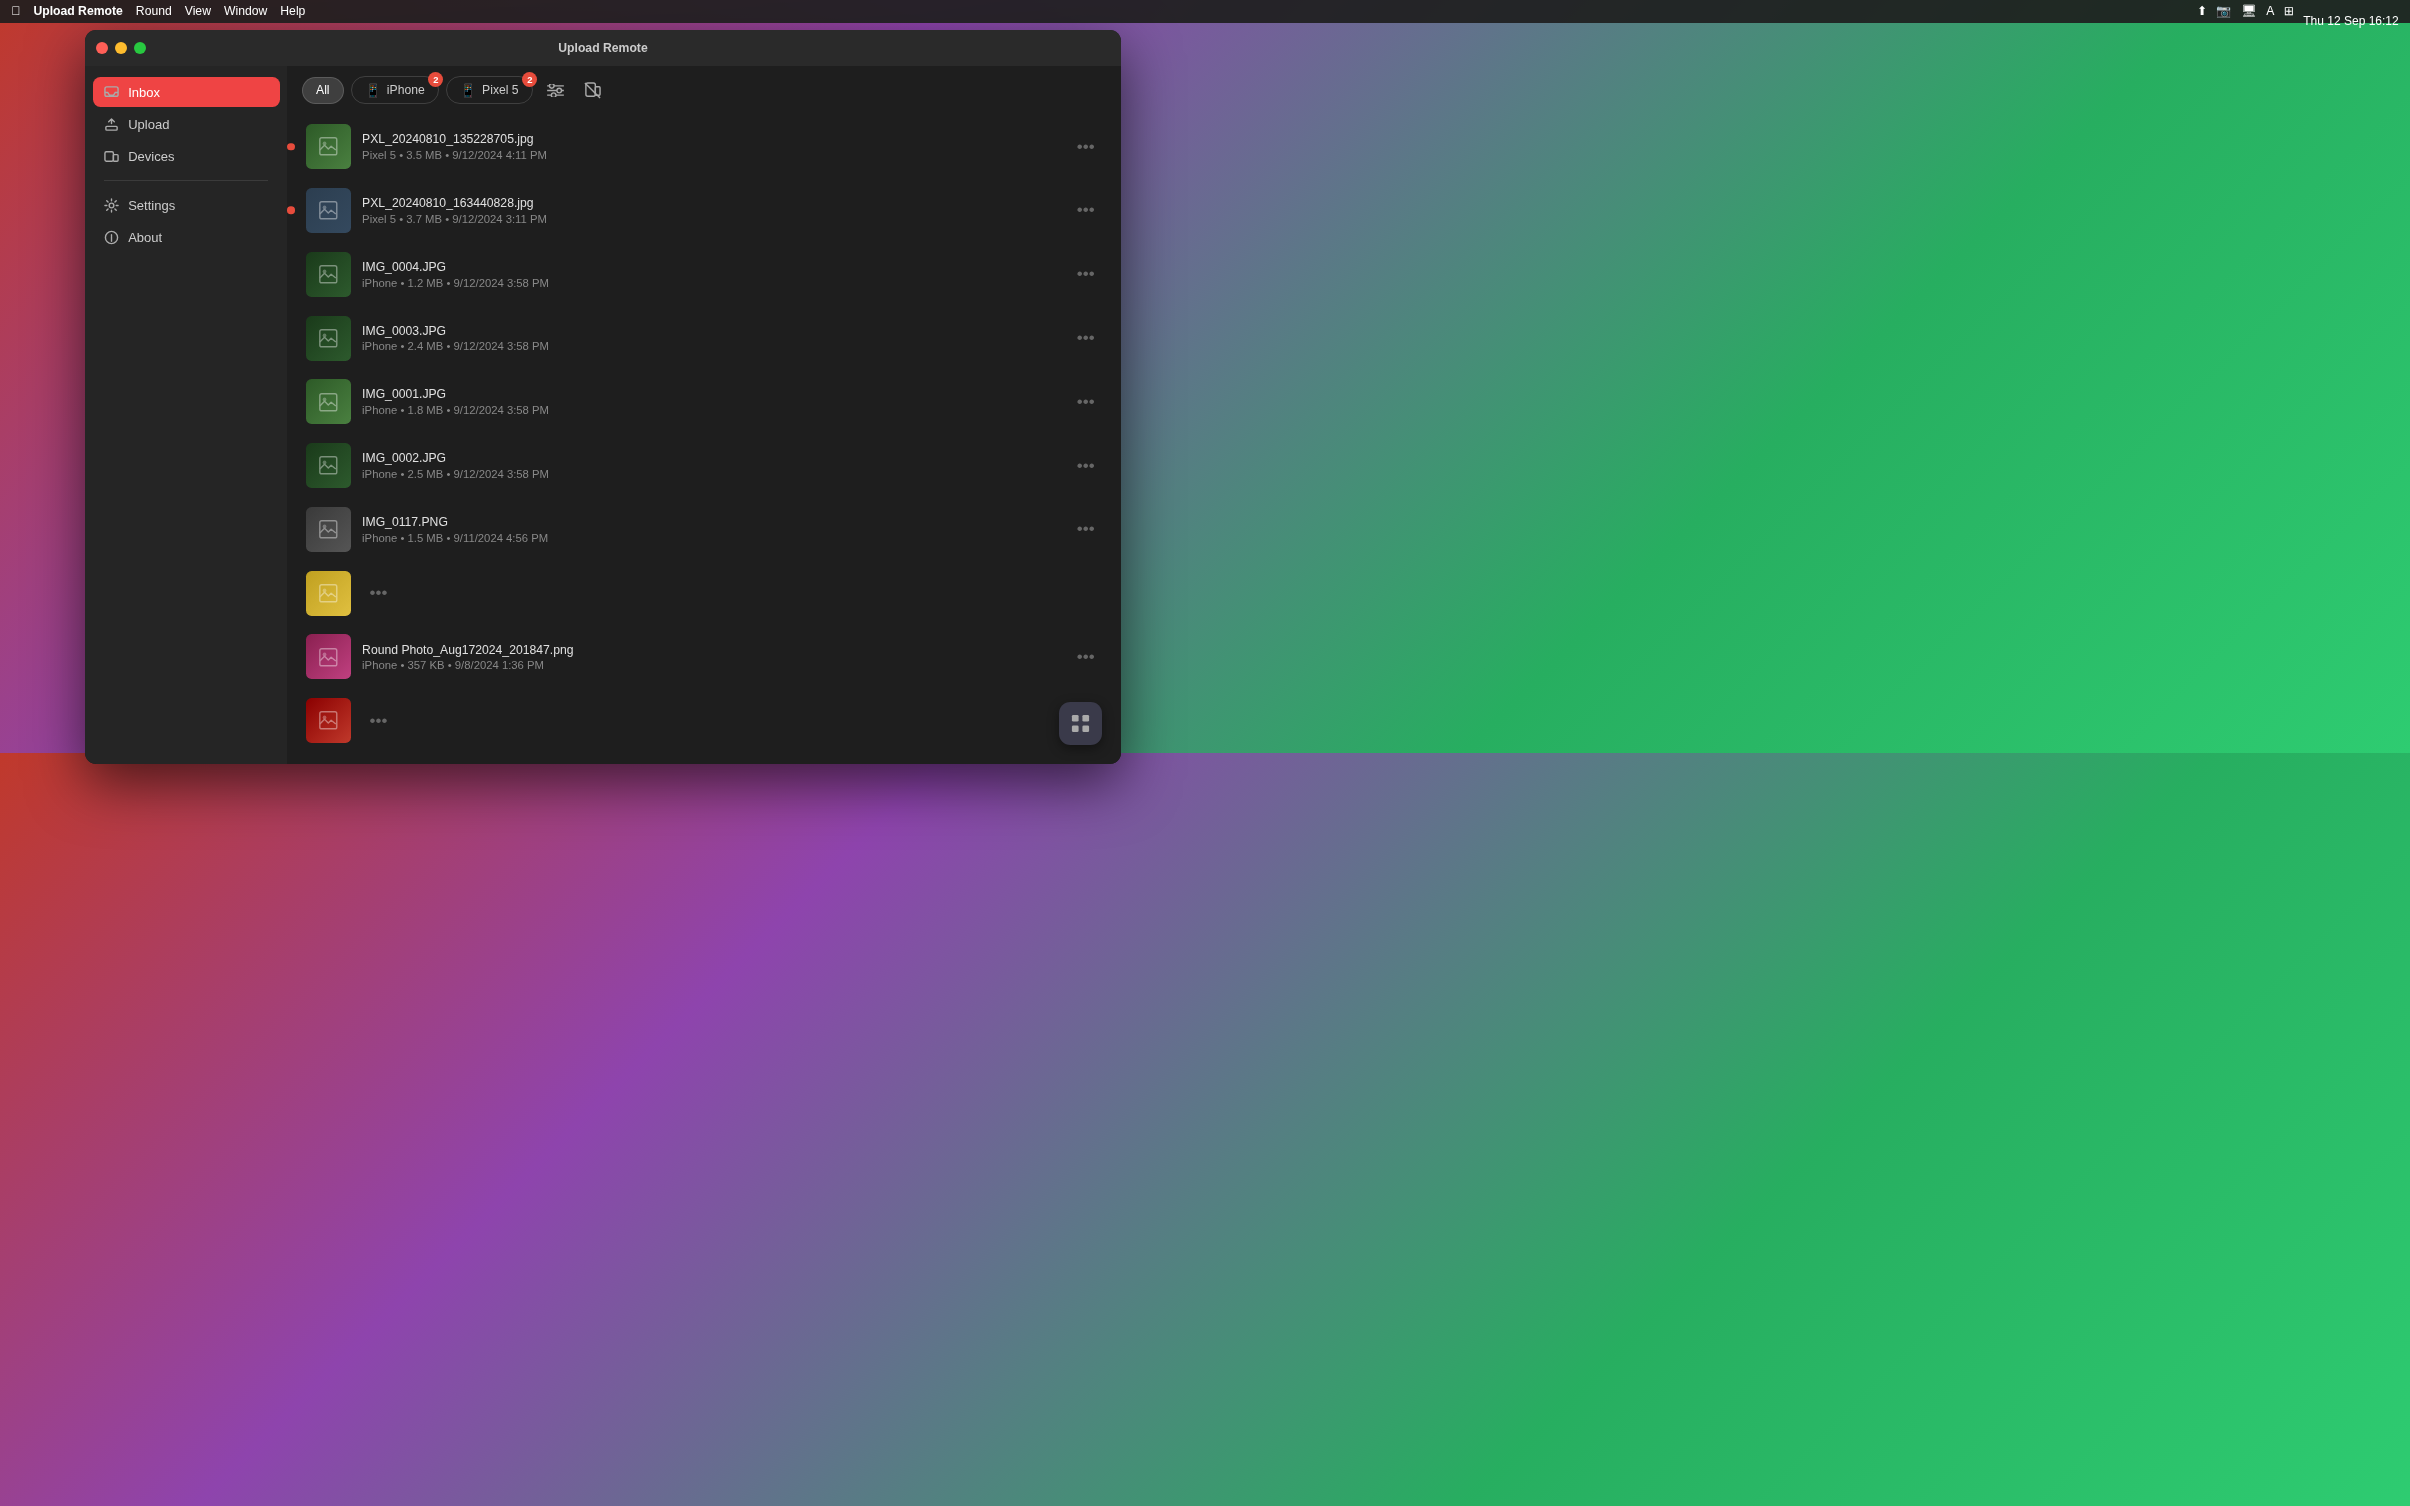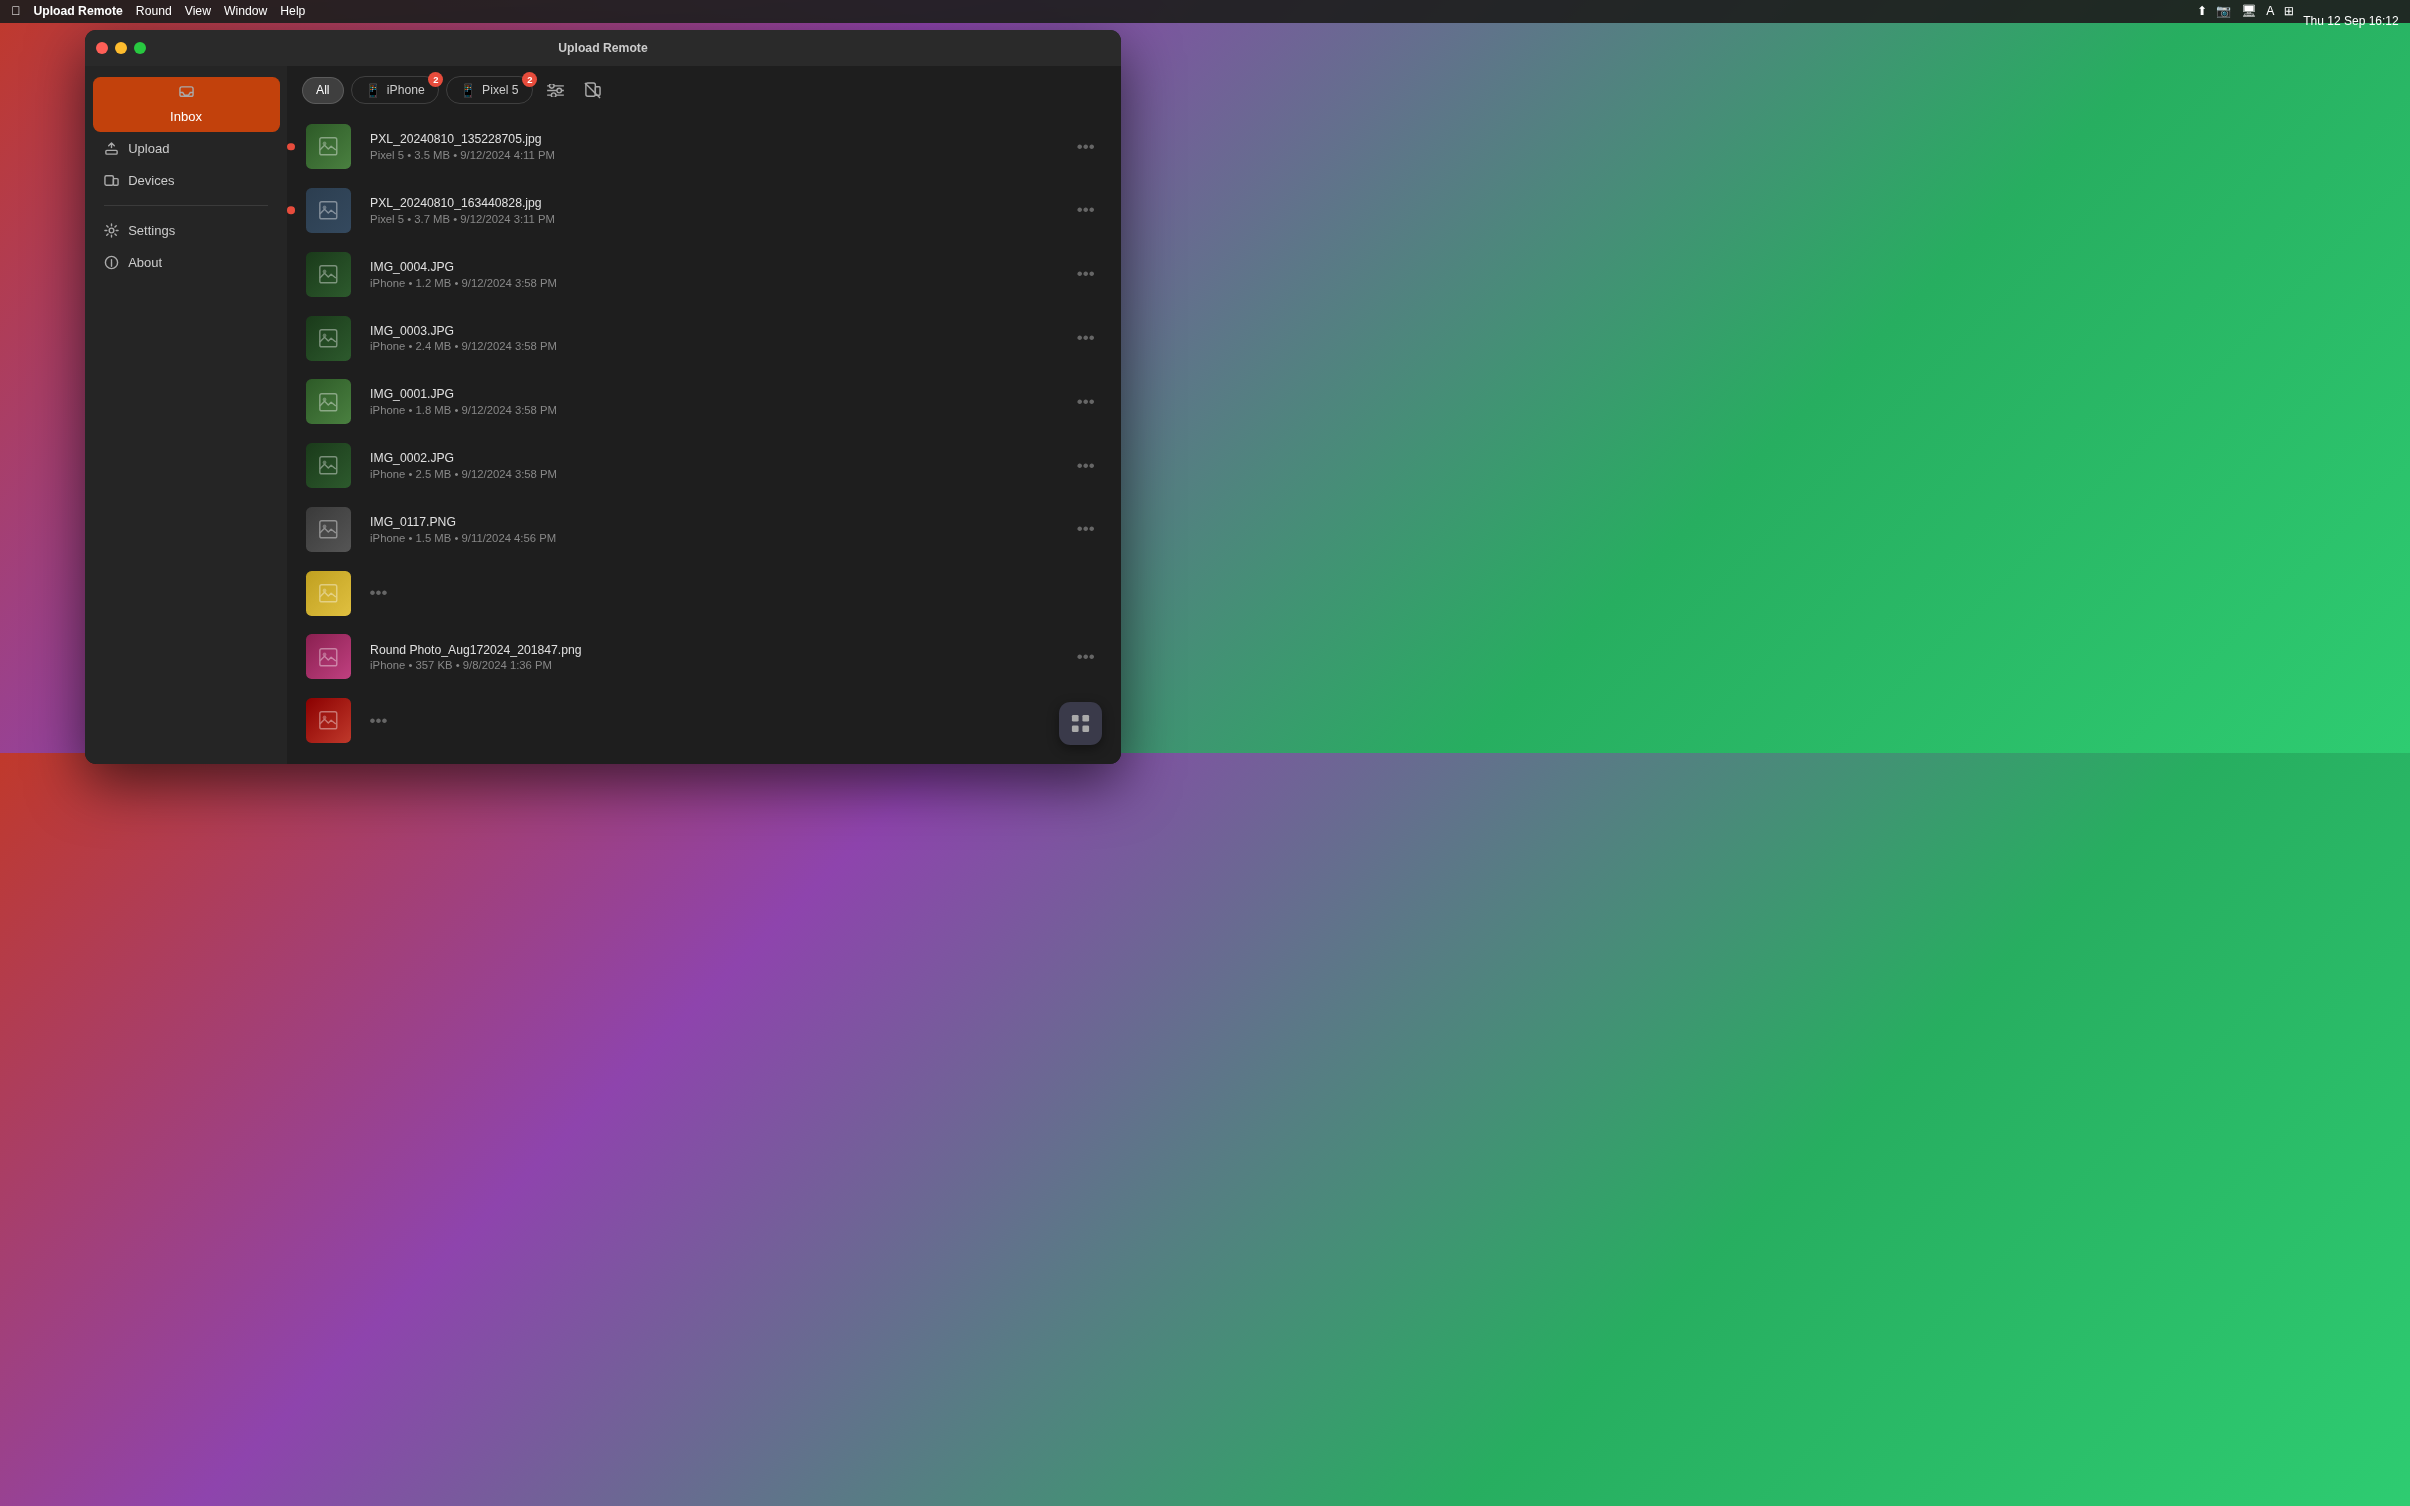--- a/index.html
+++ b/index.html
@@ -127,23 +127,22 @@
       display: flex;
       align-items: center;
       gap: 9.4px;
       padding: 7.5px 11.3px;
       border-radius: 7.5px;
       cursor: pointer;
       color: #ccc;
       font-size: 13px;
     }
     .sidebar-item.active {
-      background: #c2410c;
-      color: #fff;
-      flex-direction: column;
+      background: #ef4444;
+      color: #fff;
     }
     .sidebar-icon {
       font-size: 15px;
       color: #aaa;
     }
     .sidebar-divider {
       height: 0.9px;
       background: rgba(255,255,255,0.1);
       margin: 7.5px 11.3px;
     }
@@ -247,21 +246,20 @@
       left: -7.5px;
       top: 50%;
       transform: translateY(-50%);
       width: 7.5px;
       height: 7.5px;
       background: #e74c3c;
       border-radius: 50%;
     }
     .file-info {
       flex: 1;
-      margin-left: 8px;
     }
     .file-name {
       font-size: 12.2px;
       color: #e0e0e0;
       font-weight: 500;
       margin-bottom: 2.8px;
     }
     .file-meta {
       font-size: 11.3px;
       color: #888;

